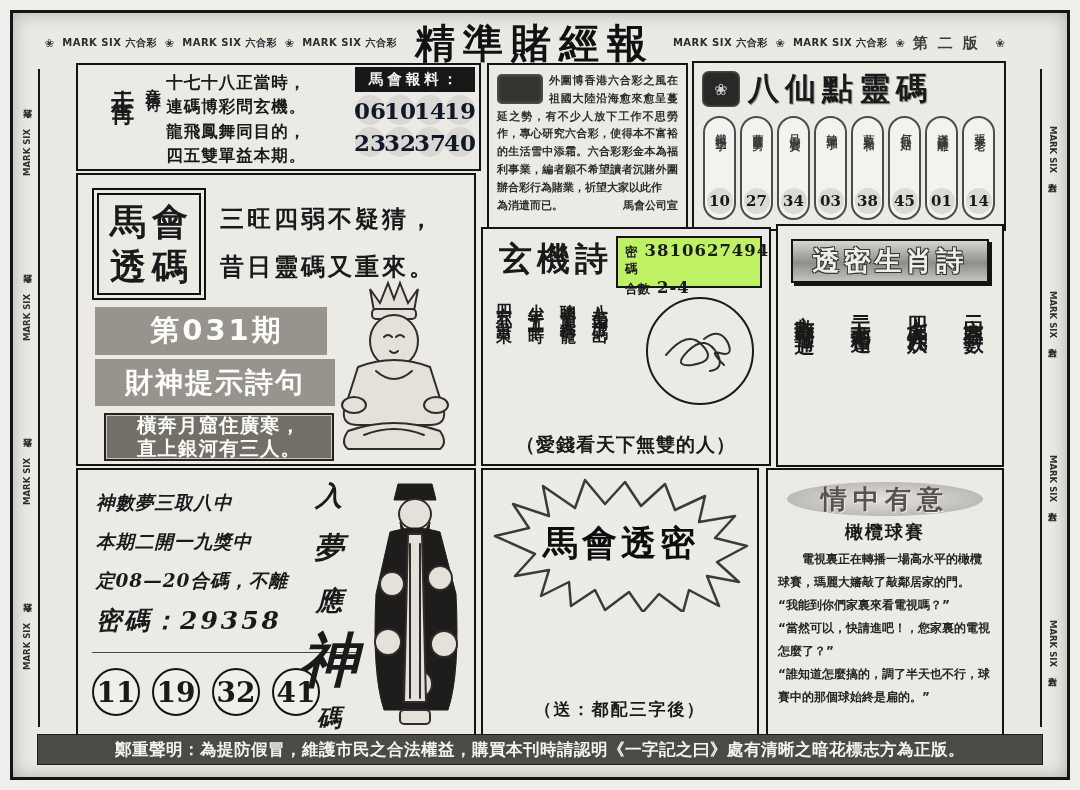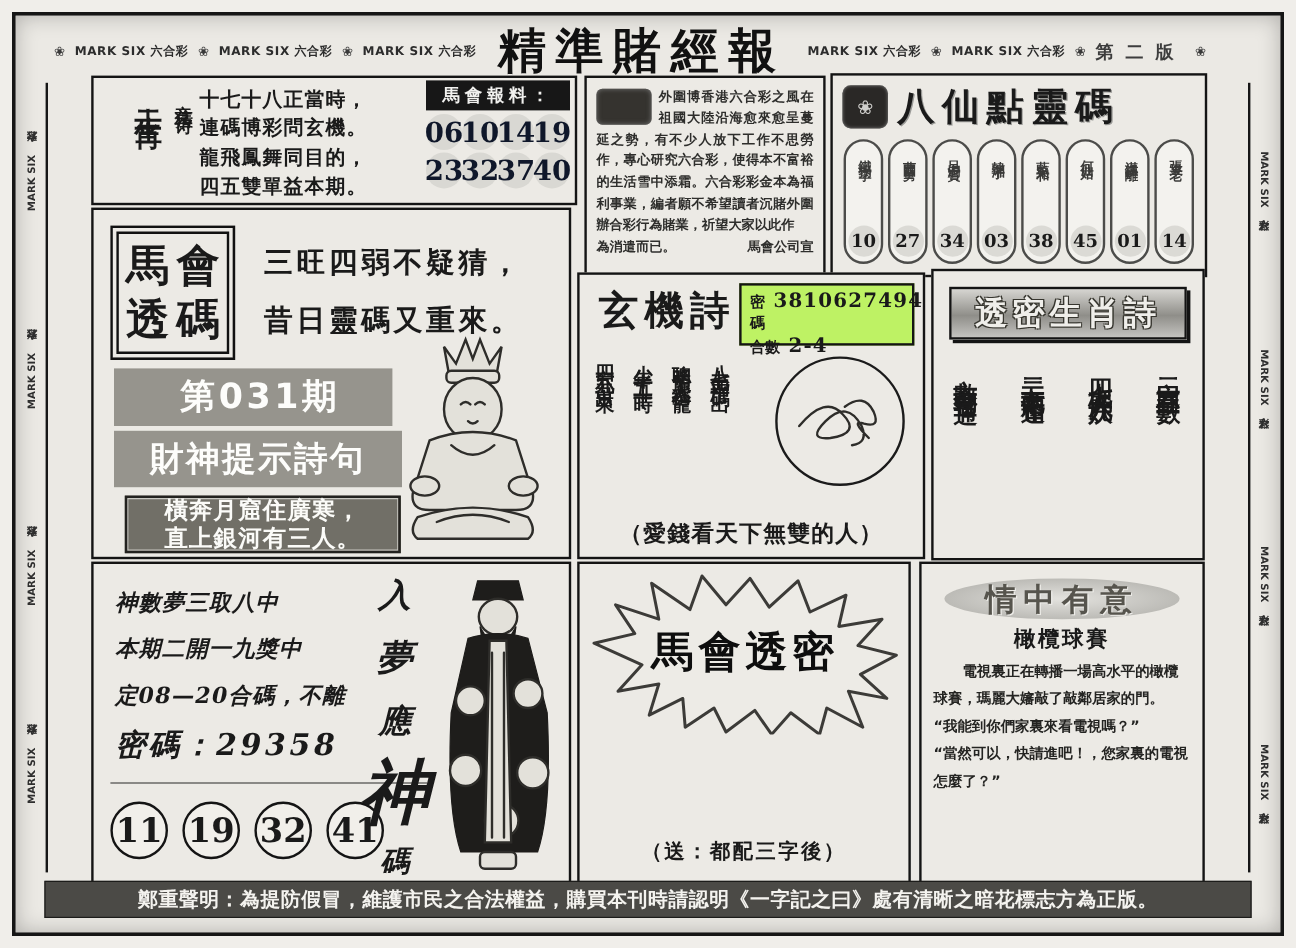--- a/index.html
+++ b/index.html
@@ -77,21 +77,21 @@
   .capsule { width:33px; height:104px; border:2px solid #4c4c4a; border-radius:17px;
     background:#f3f2ee; display:flex; flex-direction:column; align-items:center;
     justify-content:space-between; padding:7px 0 4px 0; }
   .capsule-name { writing-mode:vertical-rl; font-size:11px; font-weight:600; letter-spacing:3px; color:#3a3a38; }
   .capsule-num { width:26px; height:26px; border-radius:50%; background:#dbdad5;
     display:flex; align-items:center; justify-content:center;
     font-family:"DejaVu Serif","Liberation Serif",serif; font-size:15px; font-weight:700; }
 
   
   .boxD { left:63px; top:160px; width:400px; height:293px; }
-  .touma-title { position:absolute; left:14px; top:13px; width:104px; height:112px;
+  .touma-title { position:absolute; left:14px; top:13px; width:114px; height:112px;
     border:2.5px solid #111; box-shadow:inset 0 0 0 3px #eceae5, inset 0 0 0 5px #111;
     display:flex; flex-direction:column; align-items:center; justify-content:center;
     font-family:"DejaVu Serif","Liberation Serif",serif; font-size:36px; font-weight:800; line-height:1.25; letter-spacing:6px; }
   .touma-title div { text-indent:6px; }
   .touma-slogans { position:absolute; left:142px; top:20px; right:8px;
     font-family:"DejaVu Serif","Liberation Serif",serif; font-size:24px; font-weight:700;
     letter-spacing:3px; line-height:2.0; white-space:nowrap; }
   .issue-box { position:absolute; left:17px; top:132px; width:232px; height:48px;
     background:#96948d; color:#fdfdfb; font-size:29px; font-weight:900; letter-spacing:3px;
     display:flex; align-items:center; justify-content:center;padding-left:12px; }
@@ -413,18 +413,19 @@
 
   <div class="box boxI">
     <div class="story-banner">
       <span>情中有意</span>
     </div>
     <div class="story-subtitle">橄欖球賽</div>
     <div class="story-text">
       <p class="indent">電視裏正在轉播一場高水平的橄欖球賽，瑪麗大嬸敲了敲鄰居家的門。</p>
       <p>“我能到你們家裏來看電視嗎？”</p>
       <p>“當然可以，快請進吧！，您家裏的電視怎麼了？”</p>
+      <p>“誰知道怎麼搞的，調了半天也不行，球賽中的那個球始終是扁的。”</p>
     </div>
   </div>
 
   <div class="statement">鄭重聲明：為提防假冒，維護市民之合法權益，購買本刊時請認明《一字記之曰》處有清晰之暗花標志方為正版。</div>
 
 </div>
 
 </body></html>

